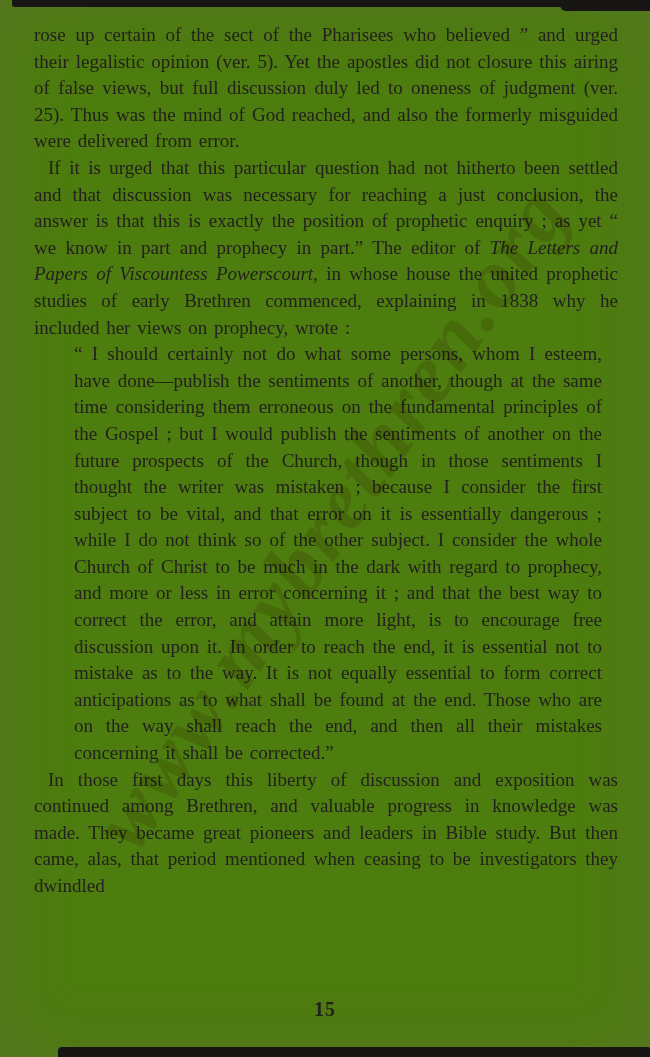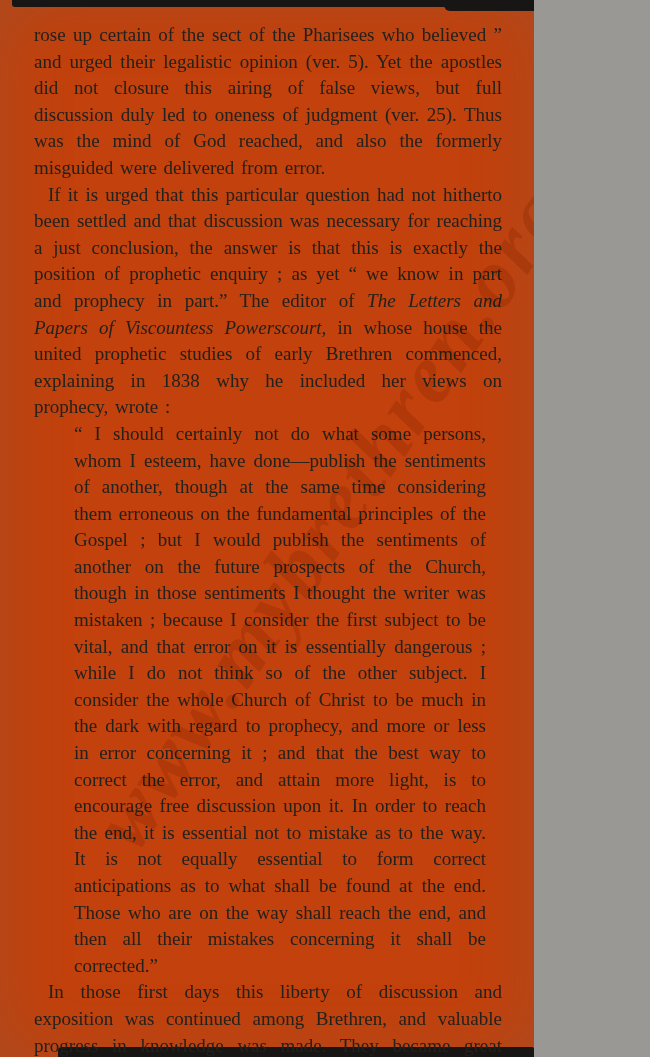--- a/index.html
+++ b/index.html
@@ -4,23 +4,23 @@
 <style>
   * { margin: 0; padding: 0; box-sizing: border-box; }
   html, body { width: 650px; height: 1057px; }
   body {
     font-family: "Liberation Serif", "DejaVu Serif", serif;
     background: #9a9894;
     overflow: hidden;
   }
   .page {
     position: relative;
-    width: 534px;
+    width: 650px;
     height: 1057px;
-    background: #c2410c;
+    background: #4d7c0f;
     box-shadow: inset 0 0 70px rgba(110,105,95,.28);
     color: #23211d;
     overflow: hidden;
   }
   
   .scan-edge { position: absolute; background: #171614; }
   .scan-edge.top {
     top: 0; left: 12px; right: 0; height: 7px;
     border-radius: 0 0 3px 3px;
   }
@@ -94,16 +94,17 @@
     <p class="para"><span>If it is urged that this particular question had not hitherto been settled and that discussion was necessary for reaching a just conclusion, the answer is that this is exactly the position of prophetic enquiry ; as yet “ we know in part and prophecy in part.”  The editor of </span><i>The Letters and Papers of Viscountess Powerscourt,</i><span> in whose house the united prophetic studies of early Brethren commenced, explaining in 1838 why he included her views on prophecy, wrote :</span></p>
 
     <blockquote class="quote">“ I should certainly not do what some persons, whom I esteem, have done—publish the sentiments of another, though at the same time considering them erroneous on the fundamental principles of the Gospel ; but I would publish the sentiments of another on the future prospects of the Church, though in those sentiments I thought the writer was mistaken ; because I consider the first subject to be vital, and that error on it is essentially dangerous ; while I do not think so of the other subject.  I consider the whole Church of Christ to be much in the dark with regard to prophecy, and more or less in error concerning it ; and that the best way to correct the error, and attain more light, is to encourage free discussion upon it.  In order to reach the end, it is essential not to mistake as to the way.  It is not equally essential to form correct anticipations as to what shall be found at the end.   Those who are on the way shall reach the end, and then all their mistakes concerning it shall be corrected.”</blockquote>
 
     <p class="para">In those first days this liberty of discussion and exposition was continued among Brethren, and valuable progress in knowledge was made.  They became great pioneers and leaders in Bible study.  But then came, alas, that period mentioned when ceasing to be investigators they dwindled</p>
 
   </div>
 
   <div class="watermark">www.mybrethren.org</div>
 
+  <div class="page-number">15</div>
 
   <div class="scan-edge bottom"></div>
 
 </div>
 
 </body></html>

